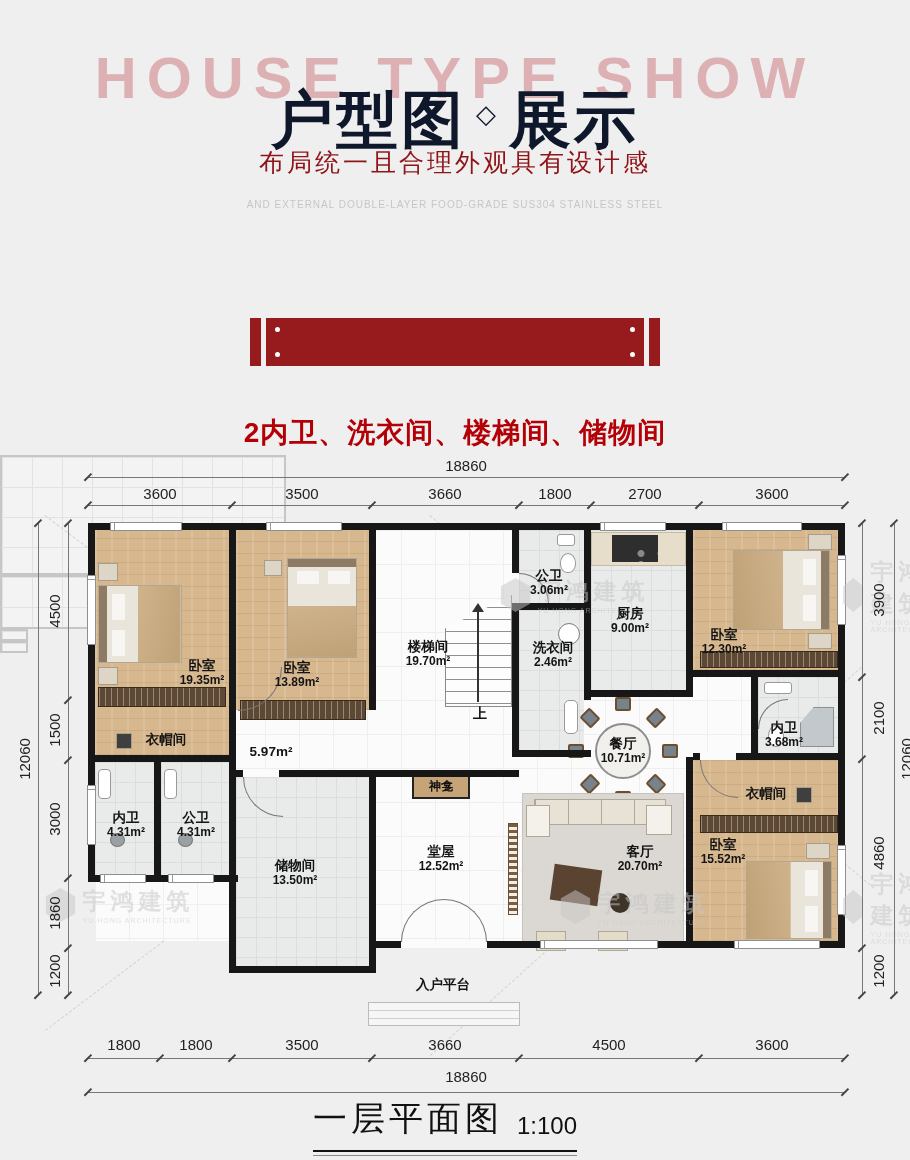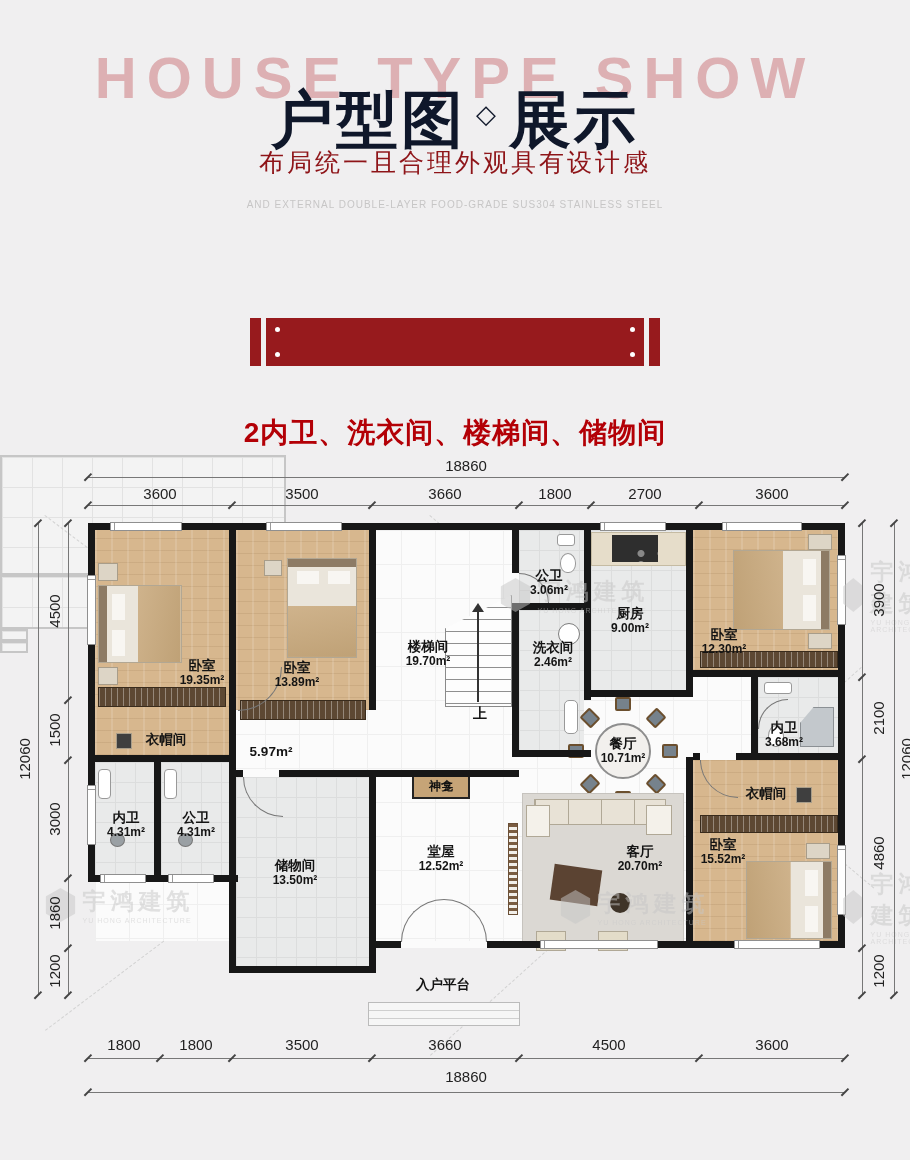--- a/index.html
+++ b/index.html
@@ -407,17 +407,21 @@
     <div class="dimv" style="left:878px;top:263px">2100</div>
     <div class="dimv" style="left:878px;top:398px">4860</div>
     <div class="dimv" style="left:878px;top:516px">1200</div>
     <div class="dlin" style="left:894px;top:68px;width:1px;height:472px"></div>
     <div class="tick" style="left:893px;top:63px"></div>
       <div class="tick" style="left:893px;top:535px"></div>
     <div class="dimv" style="left:906px;top:304px">12060</div>
   </div>
 
   <div class="footer">
+    <div class="ft-left">
+      <div class="ft-title">一层平面图</div>
+      <div class="ft-scale">1:100</div>
+    </div>
     <div class="ft-right">
     </div>
   </div>
 
 </div>
 
 </body></html>

